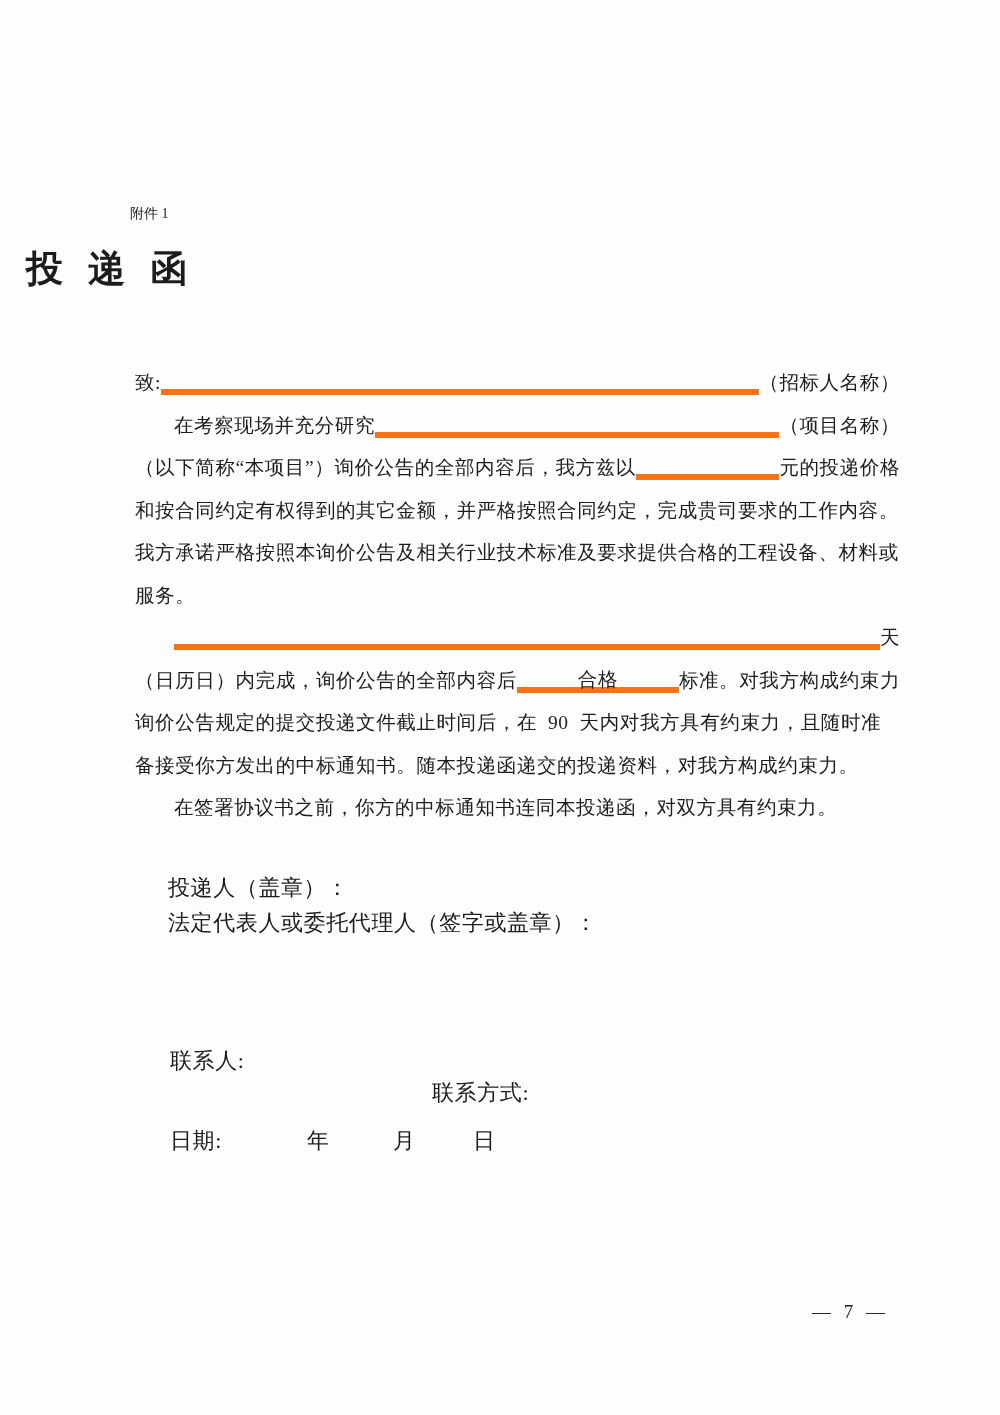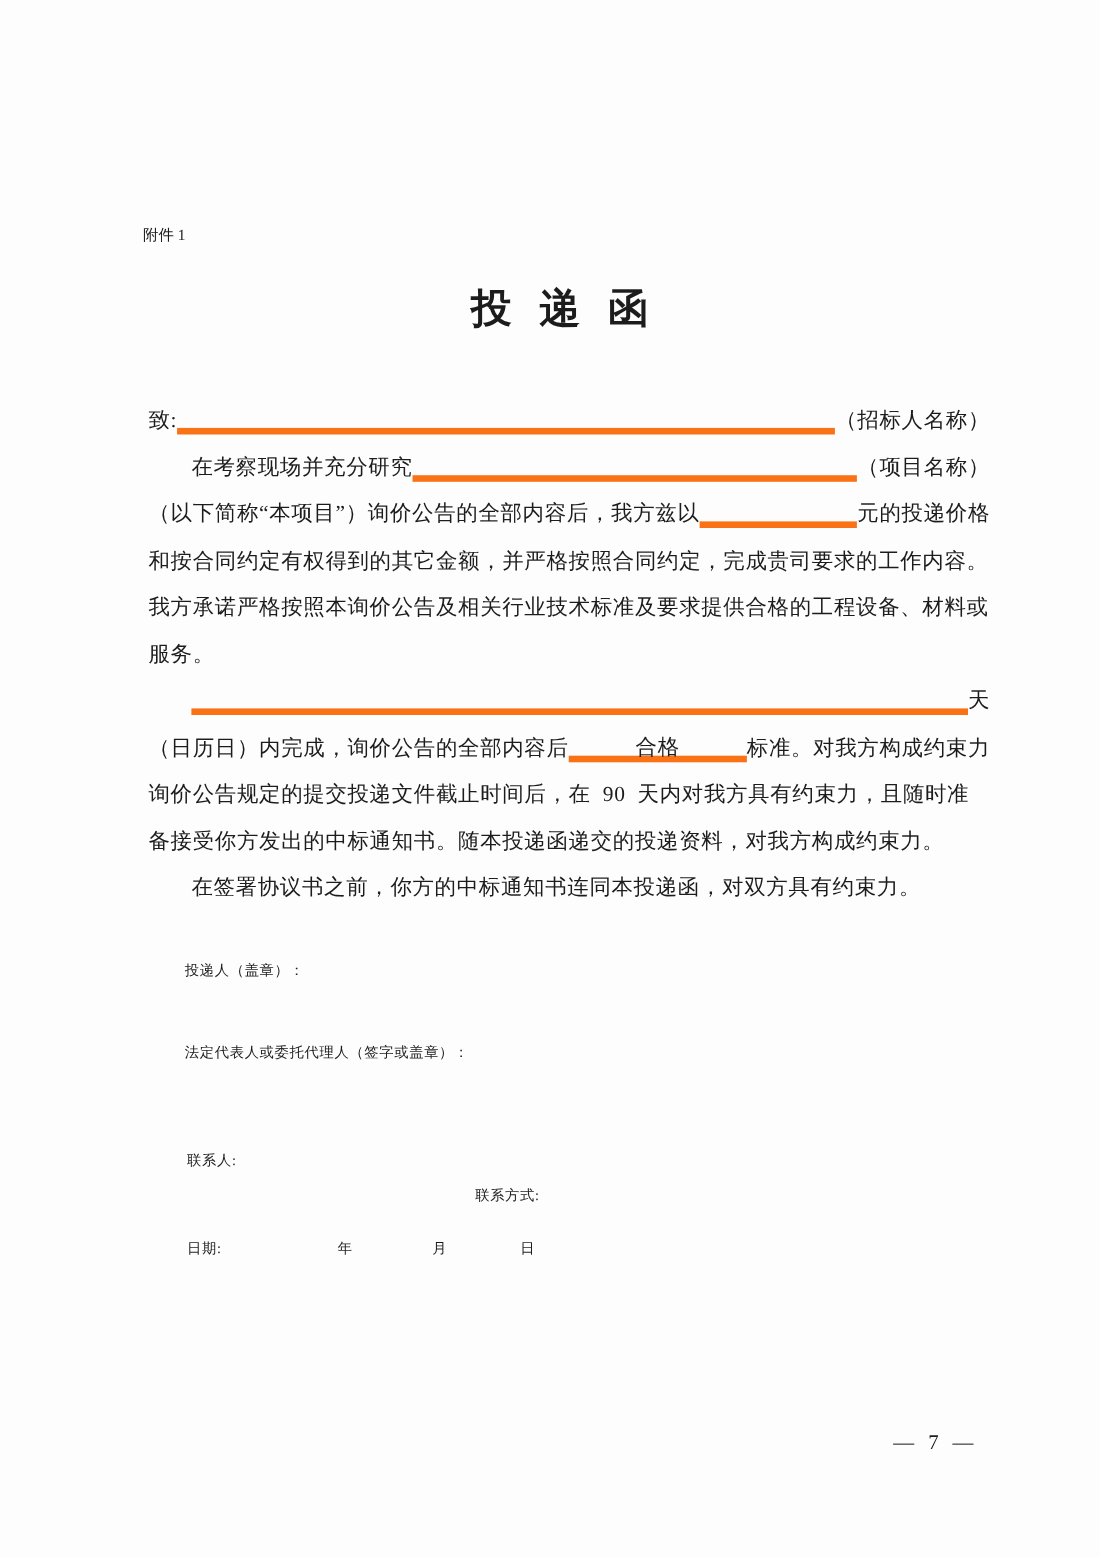--- a/index.html
+++ b/index.html
@@ -13,22 +13,22 @@
   .page {
     position: absolute; inset: 0;
     background: #fdfdfd;
     overflow: hidden;
   }
   .attachment {
     position: absolute; left: 130px; top: 205px;
     font-size: 14px; white-space: pre;
   }
   .doc-title {
-    position: absolute; left: 26px; right: 0; top: 256px;
-    text-align: center;
+    position: absolute; left: 26px; right: 0; top: 244px;
+    text-align: left;
     font-size: 37px; font-weight: 700;
     letter-spacing: 8px; white-space: pre;
   }
   .body-block {
     position: absolute; left: 135px; top: 365px; width: 765px;
   }
   .line {
     height: 42.5px; box-sizing: border-box; padding-top: 5px;
     display: flex; align-items: flex-start;
     font-size: 19.5px; letter-spacing: 0.6px;
@@ -41,21 +41,21 @@
     border-bottom: 6px solid #f97316;
     flex: 0 0 auto;
   }
   .blank.grow { flex: 1 1 auto; }
   .blank.center-fill {
     display: flex; justify-content: center; align-items: flex-start;
   }
   .blank.center-fill .txt { line-height: 24px; }
   .sig {
     position: absolute;
-    font-size: 13px; letter-spacing: 0.6px; white-space: pre;
+    font-size: 22px; letter-spacing: 0.6px; white-space: pre;
   }
   .page-number {
     position: absolute; left: 812px; top: 1301px;
     font-size: 19px; letter-spacing: 4px; white-space: pre;
   }
 </style>
 </head>
 <body>
 
 <div class="page">
@@ -121,21 +121,21 @@
 
     <div class="line">
       <span class="indent"></span>
       <span class="txt">在签署协议书之前，你方的中标通知书连同本投递函，对双方具有约束力。</span>
     </div>
 
   </div>
 
   <div class="sig" style="left:168px; top:873px;">投递人（盖章）：</div>
 
-  <div class="sig" style="left:168px; top:948px;text-align:center;">法定代表人或委托代理人（签字或盖章）：</div>
+  <div class="sig" style="left:168px; top:908px;text-align:center;">法定代表人或委托代理人（签字或盖章）：</div>
 
   <div class="sig" style="left:170px; top:1046px;">联系人:</div>
   <div class="sig" style="left:432px; top:1046px;margin-top:32px;">联系方式:</div>
 
   <div class="sig" style="left:170px; top:1126px;">日期:</div>
   <div class="sig" style="left:307px; top:1126px;">年</div>
   <div class="sig" style="left:393px; top:1126px;">月</div>
   <div class="sig" style="left:473px; top:1126px;">日</div>
 
   <div class="page-number">— 7 —</div>

